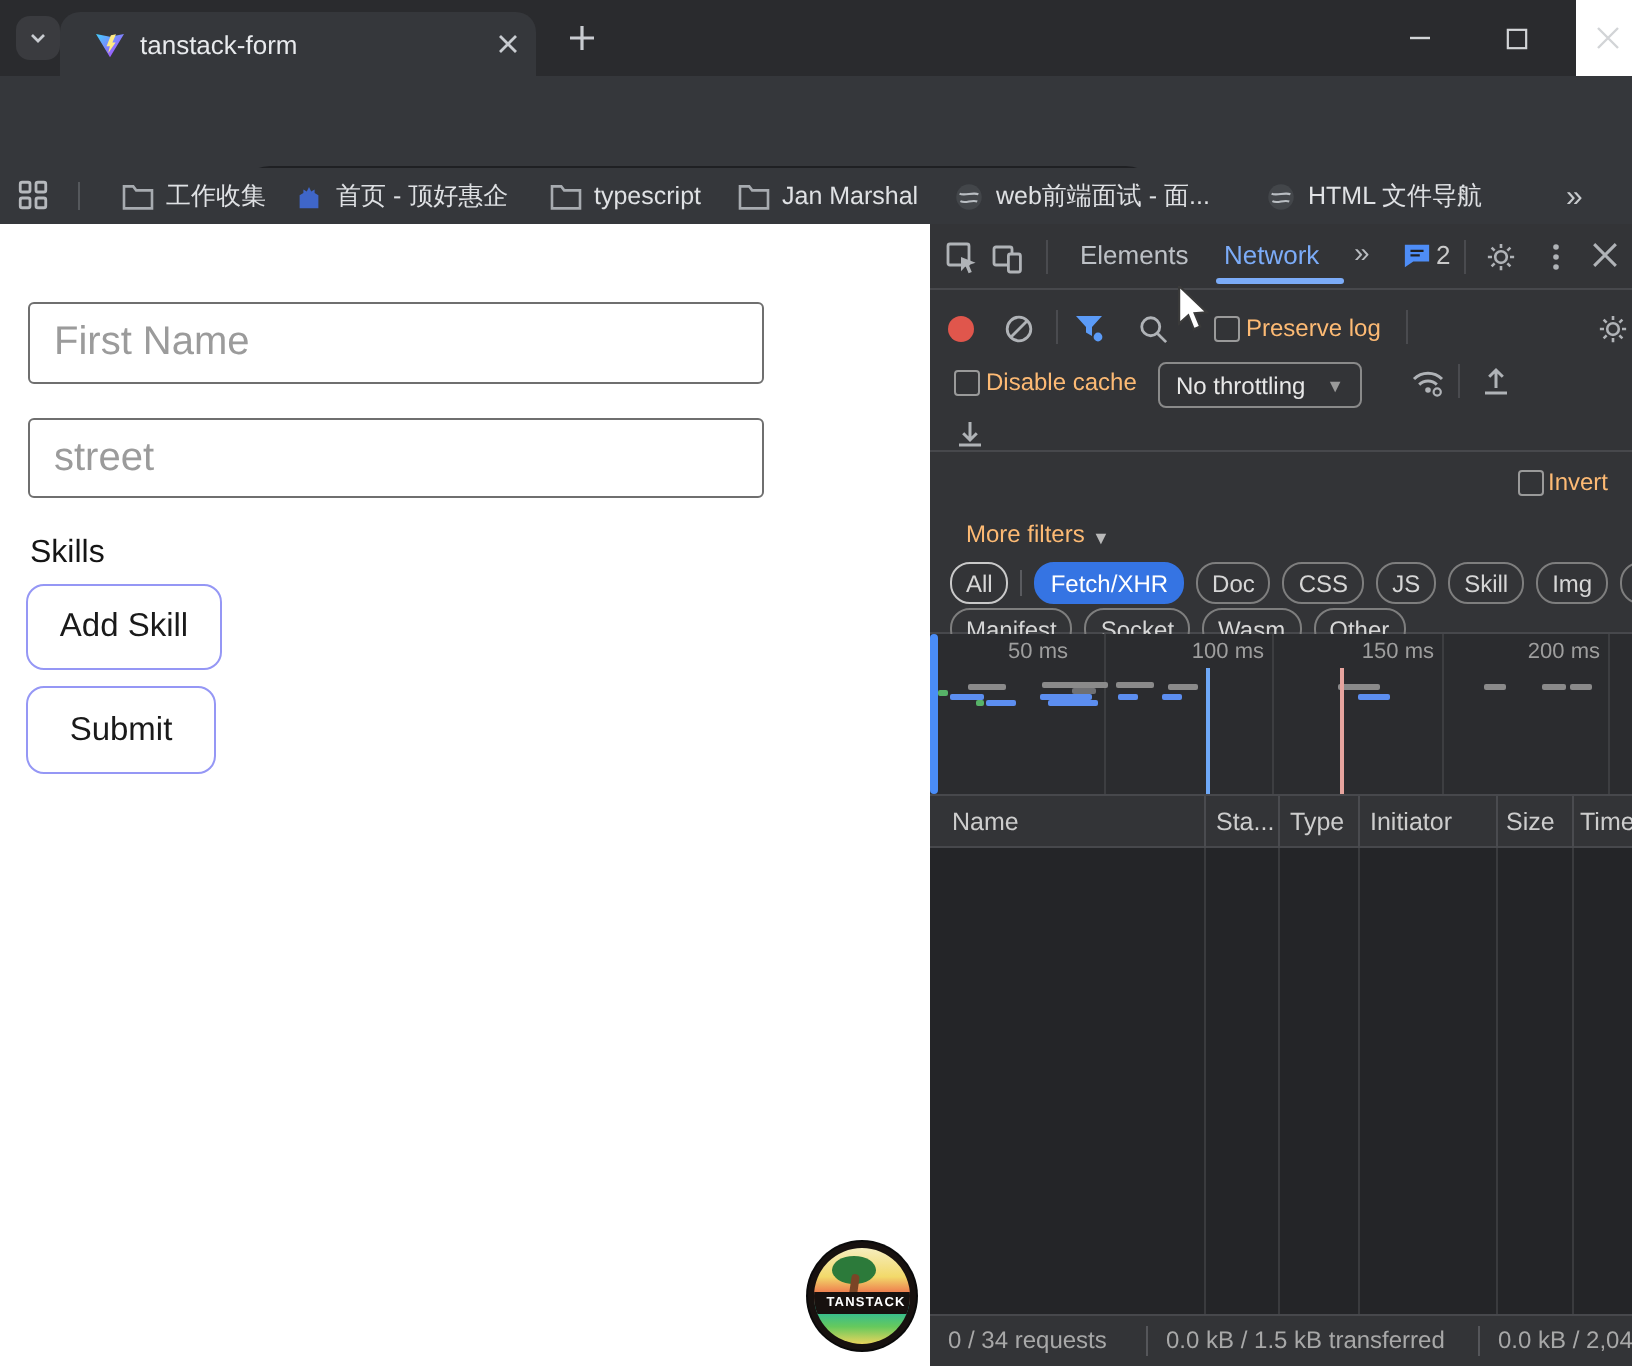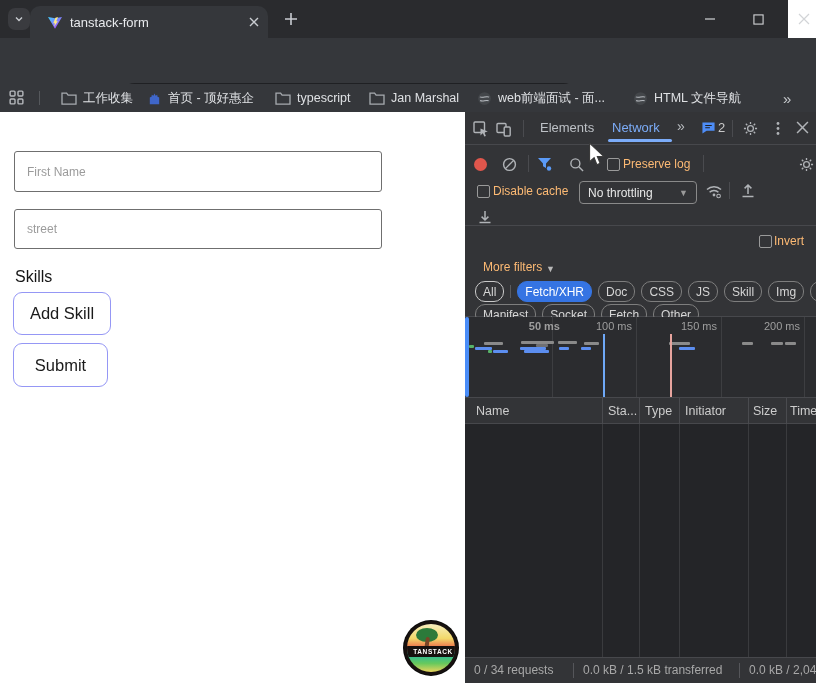--- a/index.html
+++ b/index.html
@@ -25,21 +25,21 @@
   .extpill{position:absolute;left:589px;top:47px;width:96px;height:30px;border:1px solid #5a5d61;border-radius:16px;}
   .avatar{position:absolute;left:755px;top:49px;width:26px;height:26px;border-radius:13px;background:#188055;color:#fff;
           font-size:13px;font-weight:bold;display:flex;align-items:center;justify-content:center;}
   .bookmarks{position:absolute;left:0;top:84px;width:816px;height:28px;background:#35373b;}
   .bm{position:absolute;top:0;height:28px;display:flex;align-items:center;gap:6px;color:#dfe1e4;font-size:12.5px;white-space:nowrap;}
   .vdiv{position:absolute;width:1px;background:#55585c;}
 
   
   .page{position:absolute;left:0;top:112px;width:465px;height:571px;background:#fff;}
   .tinput{position:absolute;left:14px;width:368px;height:41px;border:1.5px solid #6f6f6f;border-radius:3px;background:#fff;
-          display:flex;align-items:center;padding-left:12px;box-sizing:border-box;font-size:12px;color:#9b9b9b;}
+          display:flex;align-items:center;padding-left:12px;box-sizing:border-box;font-size:20px;color:#9b9b9b;}
   .skills{position:absolute;left:15px;top:156px;font-size:16px;color:#151515;}
   .pbtn{position:absolute;left:13px;background:#fff;border:1.5px solid #9597f5;border-radius:9px;
         font-size:16.5px;color:#1a1a1a;display:flex;align-items:center;justify-content:center;box-sizing:border-box;}
   
   .tslogo{position:absolute;left:404px;top:509px;width:54px;height:54px;border-radius:50%;background:#17110f;overflow:hidden;
           box-shadow:0 0 0 1px #0a0a0a;}
   .tslogo .inner{position:absolute;left:3px;top:3px;width:48px;height:48px;border-radius:50%;overflow:hidden;
           background:linear-gradient(180deg,#f6eebe 0%,#f2d96a 30%,#ef8a52 44%,#e8604d 52%,#23b8a2 62%,#66c95d 82%,#e9d45c 100%);}
   .palm{position:absolute;left:9px;top:4px;width:22px;height:14px;border-radius:50%;background:#2c7a3a;}
   .trunk{position:absolute;left:18px;top:13px;width:4px;height:14px;background:#7a4526;border-radius:2px;transform:rotate(8deg);}
@@ -356,21 +356,21 @@
       <span class="vdiv" style="left:238px;top:10px;height:17px;background:#4a4b4f;"></span>
       <span class="dt-ic ic" style="left:334px;top:12px;">
         <svg width="15" height="15" viewBox="0 0 16 16">
             <path d="M8 1v2.2M8 12.8V15M1 8h2.2M12.8 8H15M3 3l1.6 1.6M11.4 11.4L13 13M13 3l-1.6 1.6M4.6 11.4L3 13" stroke="currentColor" stroke-width="1.4"></path>
             <circle cx="8" cy="8" r="3.1" fill="none" stroke="currentColor" stroke-width="1.4"></circle>
           </svg>
       </span>
 
       <span class="chk" style="left:12px;top:40px;"></span>
       <span class="lbl" style="left:28px;top:39px;">Disable cache</span>
-      <div class="seldd" style="left:114px;top:36px;width:118px;height:23px;">
+      <div class="seldd" style="left:114px;top:36px;width:102px;height:23px;">
         <span>No throttling</span>
         <span style="color:#9a9a9a;font-size:9px;">▼</span>
       </div>
       <span class="dt-ic ic" style="left:240px;top:38px;">
         <svg width="18" height="16" viewBox="0 0 18 16">
             <path d="M2 6.5a10 10 0 0 1 14 0" fill="none" stroke="currentColor" stroke-width="1.5"></path>
             <path d="M4.6 9.3a6.3 6.3 0 0 1 8.8 0" fill="none" stroke="currentColor" stroke-width="1.5"></path>
             <circle cx="9" cy="12" r="1.4" fill="currentColor"></circle>
             <circle cx="13.6" cy="13" r="1.8" fill="none" stroke="currentColor" stroke-width="1.1"></circle>
           </svg>
@@ -412,32 +412,32 @@
         <span class="chip">Doc</span>
         <span class="chip">CSS</span>
         <span class="chip">JS</span>
         <span class="chip">Skill</span>
         <span class="chip">Img</span>
         <span class="chip">Media</span>
       </div>
       <div class="chiprow" style="left:10px;top:78px;">
         <span class="chip">Manifest</span>
         <span class="chip">Socket</span>
-        <span class="chip">Fetch</span>
+        <span class="chip">Wasm</span>
         <span class="chip">Other</span>
       </div>
     </div>
 
     <div class="overview">
       <span class="abs" style="left:0;top:0;width:4px;height:80px;border-radius:2px;background:#4a8df8;"></span>
       <span class="gline" style="left:87px;"></span>
       <span class="gline" style="left:171px;"></span>
       <span class="gline" style="left:256px;"></span>
       <span class="gline" style="left:339px;"></span>
-      <span class="tick" style="left:35px;font-weight:bold;">50 ms</span>
+      <span class="tick" style="left:9px;">50 ms</span>
       <span class="tick" style="left:107px;">100 ms</span>
       <span class="tick" style="left:192px;">150 ms</span>
       <span class="tick" style="left:275px;">200 ms</span>
 
       <span class="wbar" style="left:4px;top:28px;width:5px;background:#57b368;"></span>
       <span class="wbar" style="left:10px;top:30px;width:17px;background:#5c8ef0;"></span>
       <span class="wbar" style="left:19px;top:25px;width:19px;background:#8a8a8a;"></span>
       <span class="wbar" style="left:23px;top:33px;width:4px;background:#57b368;"></span>
       <span class="wbar" style="left:28px;top:33px;width:15px;background:#5c8ef0;"></span>
       <span class="wbar" style="left:56px;top:24px;width:33px;background:#8a8a8a;"></span>

